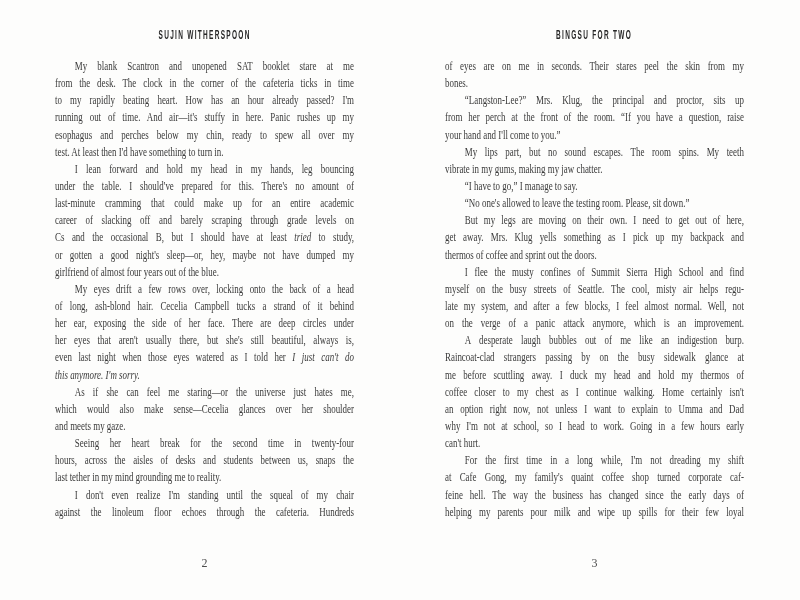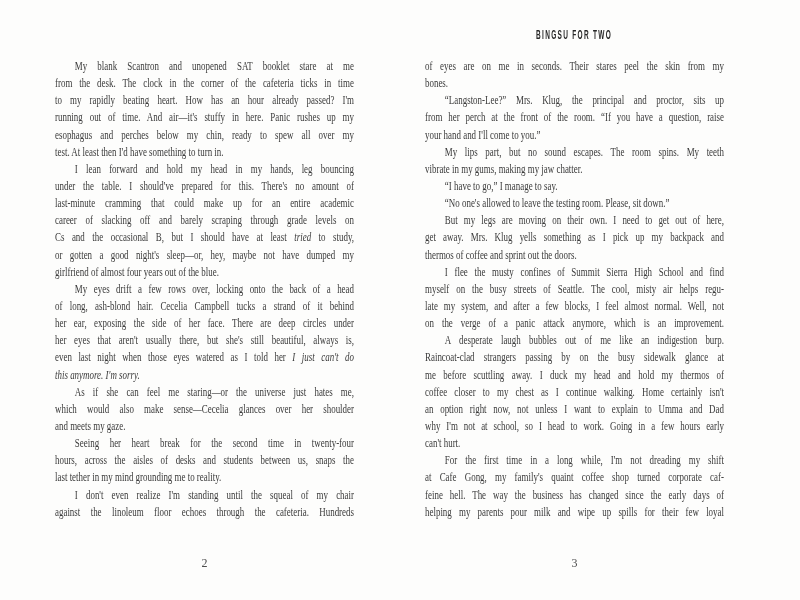--- a/index.html
+++ b/index.html
@@ -17,21 +17,21 @@
     width: 800px; height: 600px;
     background: #fdfdfc;
   }
   .page {
     position: absolute;
     top: 0;
     width: 299px;
     height: 600px;
   }
   .page.left  { left: 55px; }
-  .page.right { left: 425px; }
+  .page.right { left: 445px; }
 
   
   .hdr {
     position: absolute;
     top: 28px; left: 0;
     width: 100%;
     display: flex;
     justify-content: center;
   }
   .hdr-inner {
@@ -78,20 +78,23 @@
     font-size: 12px;
     color: #4c4c4c;
   }
 </style>
 </head>
 <body>
 
 <div class="spread">
 
   <section class="page left">
+    <div class="hdr">
+      <span class="hdr-inner">SUJIN WITHERSPOON</span>
+    </div>
     <div class="body" id="body-left">
         <div class="ln ind j">My blank Scantron and unopened SAT booklet stare at me</div>
         <div class="ln j">from the desk. The clock in the corner of the cafeteria ticks in time</div>
         <div class="ln j">to my rapidly beating heart. How has an hour already passed? I'm</div>
         <div class="ln j">running out of time. And air—it's stuffy in here. Panic rushes up my</div>
         <div class="ln j">esophagus and perches below my chin, ready to spew all over my</div>
         <div class="ln">test. At least then I'd have something to turn in.</div>
         <div class="ln ind j">I lean forward and hold my head in my hands, leg bouncing</div>
         <div class="ln j">under the table. I should've prepared for this. There's no amount of</div>
         <div class="ln j">last-minute cramming that could make up for an entire academic</div>

